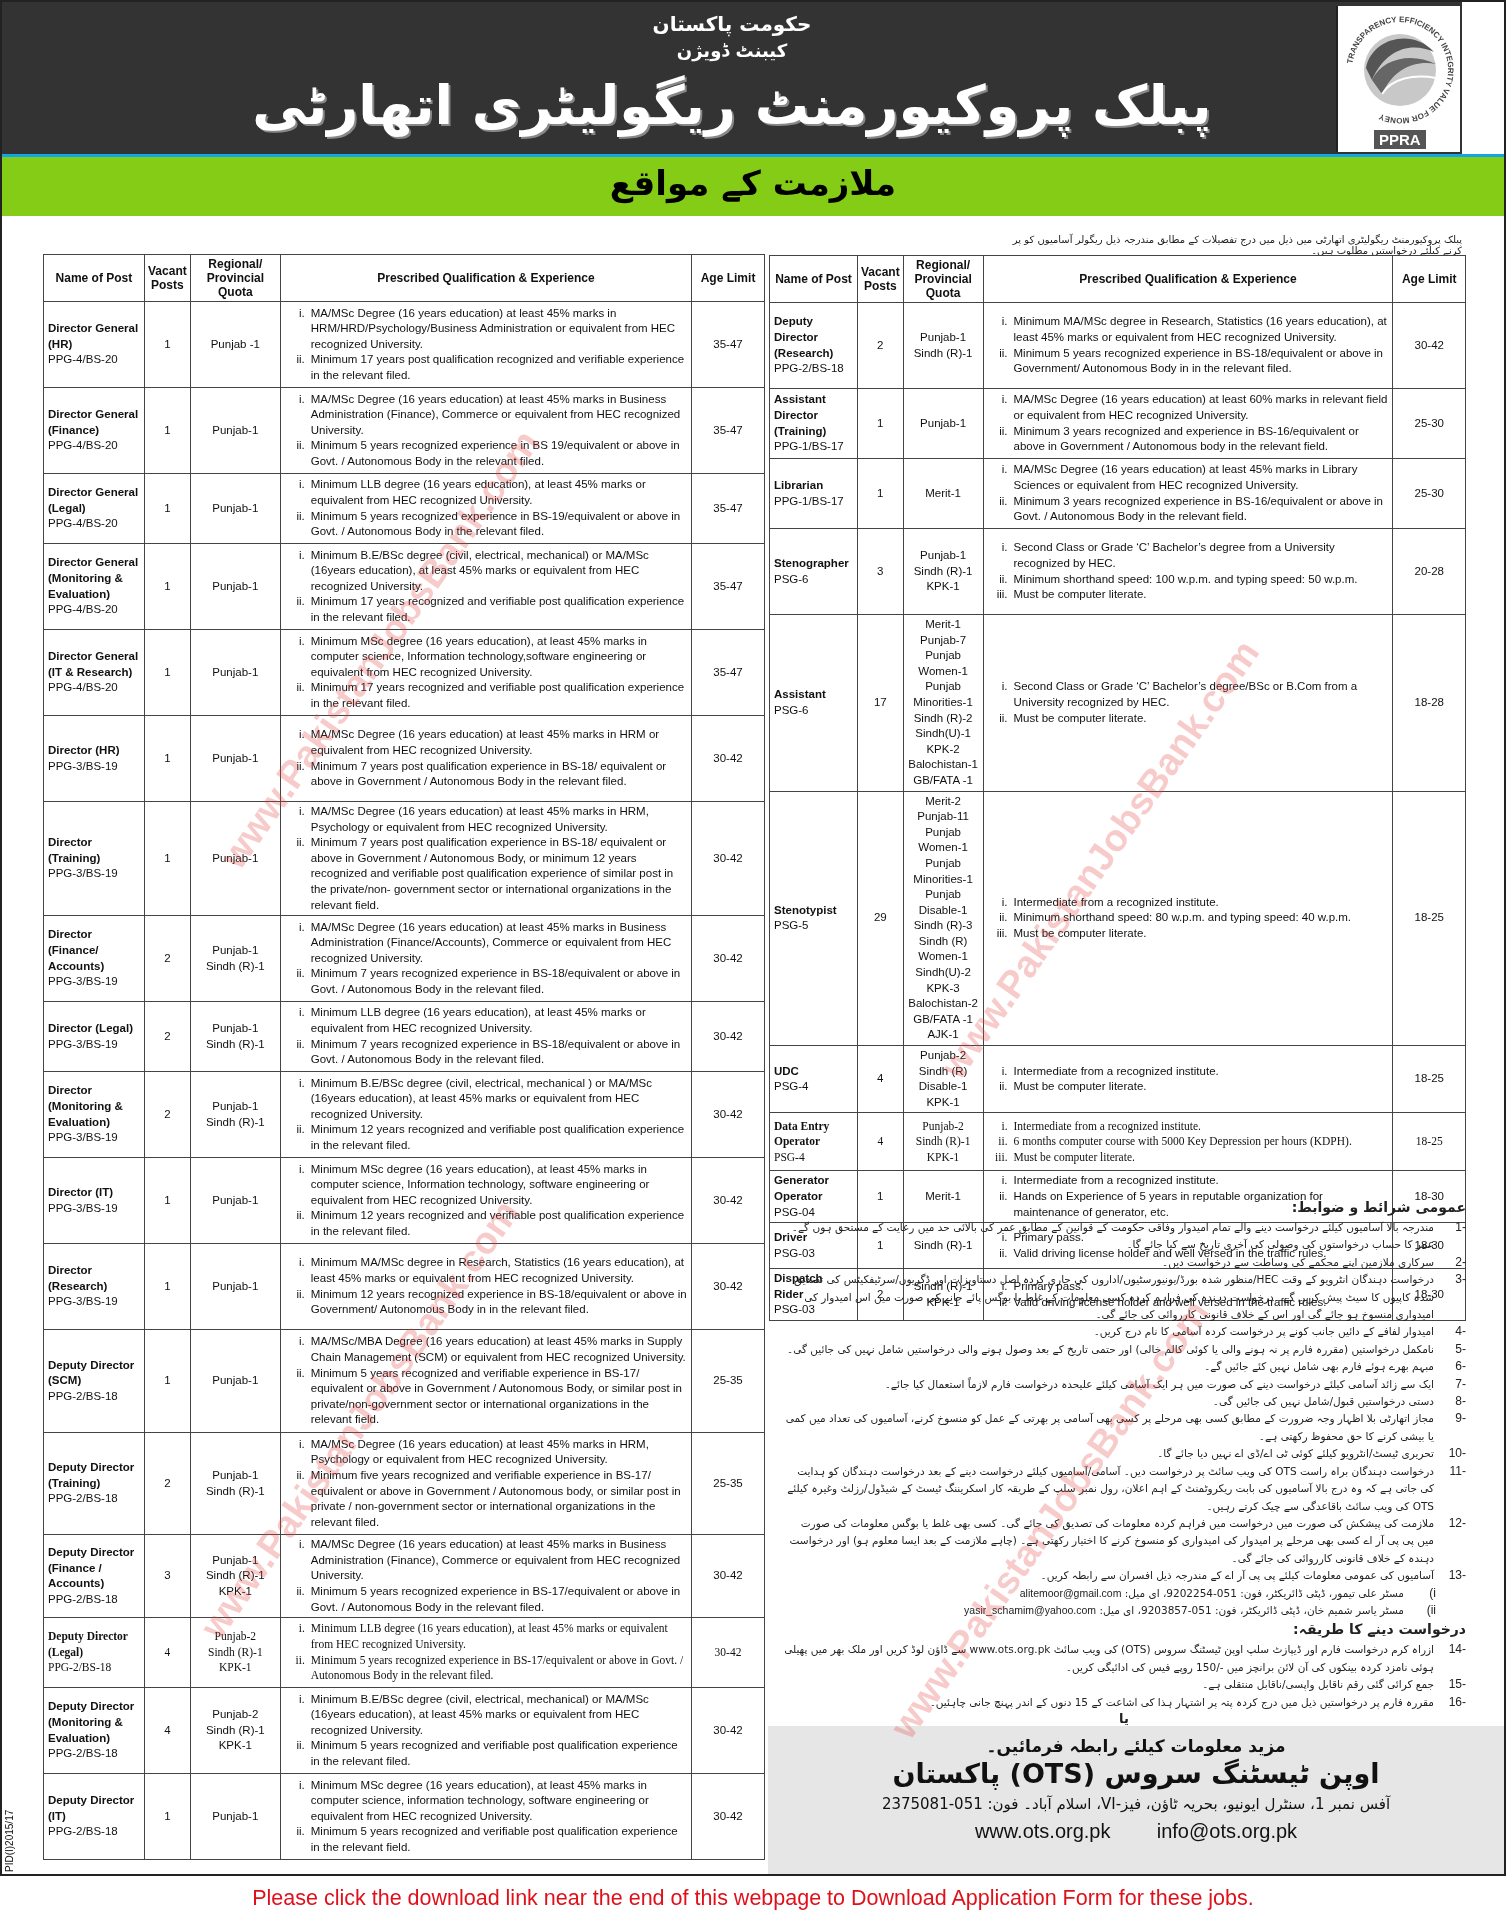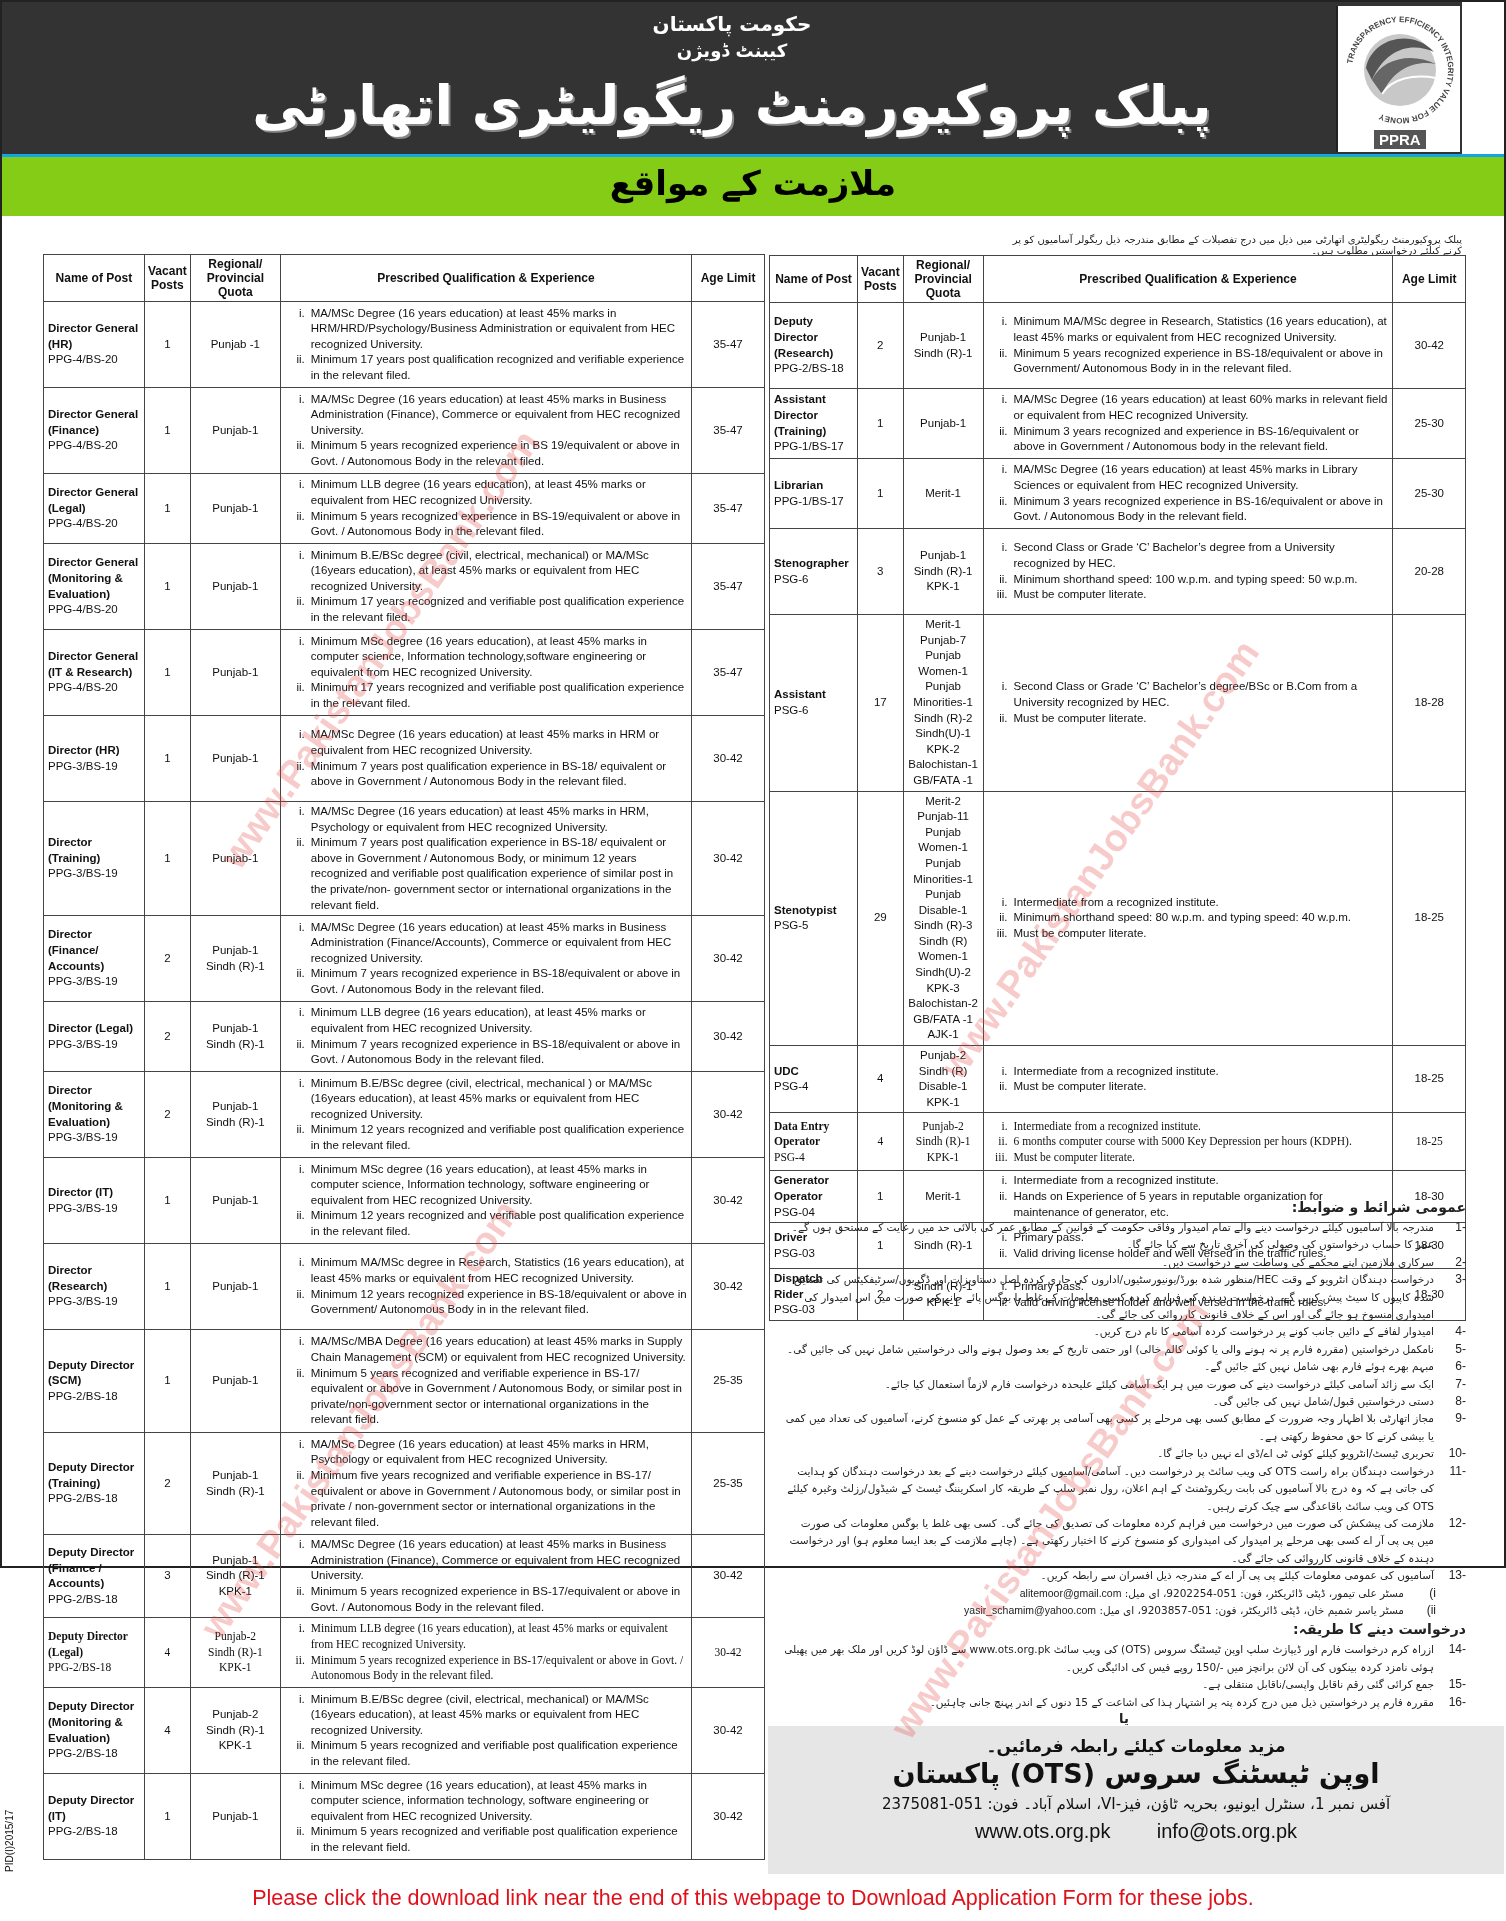--- a/index.html
+++ b/index.html
@@ -1,18 +1,18 @@
 <!DOCTYPE html>
 <html><head>
 <meta charset="utf-8">
 <style>
   * { box-sizing: border-box; margin: 0; padding: 0; }
   html, body { width: 1506px; height: 1921px; background: #fff; overflow: hidden; }
   body { font-family: "Liberation Sans", "DejaVu Sans", sans-serif; color: #111; position: relative; }
-  .ad { position: absolute; left: 0; top: 0; width: 1506px; height: 1568px; border: 2px solid #222; background: #fff; padding-left: 30px; }
+  .ad { position: absolute; left: 0; top: 0; width: 1506px; height: 1876px; border: 2px solid #222; background: #fff; padding-left: 30px; }
   .header { position: absolute; left: 0; top: 0; width: 1460px; height: 152px; background: #333; color: #fff; text-align: center; }
   .header .gov { position: absolute; left: 0; right: 0; top: 10px; font-family: "DejaVu Sans", sans-serif; font-size: 20px; font-weight: bold; line-height: 24px; direction: rtl; }
   .header .div { position: absolute; left: 0; right: 0; top: 38px; font-family: "DejaVu Sans", sans-serif; font-size: 18px; font-weight: bold; direction: rtl; }
   .header .title { position: absolute; left: 80px; right: 80px; top: 72px; font-family: "DejaVu Sans", sans-serif; font-size: 54px; font-weight: bold; direction: rtl; letter-spacing: 6px; text-shadow: 2px 2px 0 #888; }
   .logo { position: absolute; left: 1334px; top: 4px; width: 124px; height: 146px; background: #fff; border-left: 2px solid #222; }
   .logo svg { position: absolute; left: 4px; top: 2px; }
   .logo .ppra { position: absolute; left: 36px; top: 124px; background: #555; color: #fff; font-weight: bold; font-size: 15px; padding: 1px 5px; }
   .band { position: absolute; left: 0; top: 152px; width: 1502px; height: 62px; background: #84cc16; border-top: 3px solid #0ea5e9; text-decoration: underline; }
   .band .txt { position: absolute; left: 0; right: 0; top: 6px; text-align: center; font-family: "DejaVu Sans", sans-serif; font-size: 34px; font-weight: bold; direction: rtl; color: #000; }
   .intro { position: absolute; left: 1000px; top: 232px; width: 460px; font-family: "DejaVu Sans", sans-serif; font-size: 10px; direction: rtl; text-align: right; color: #222; }

